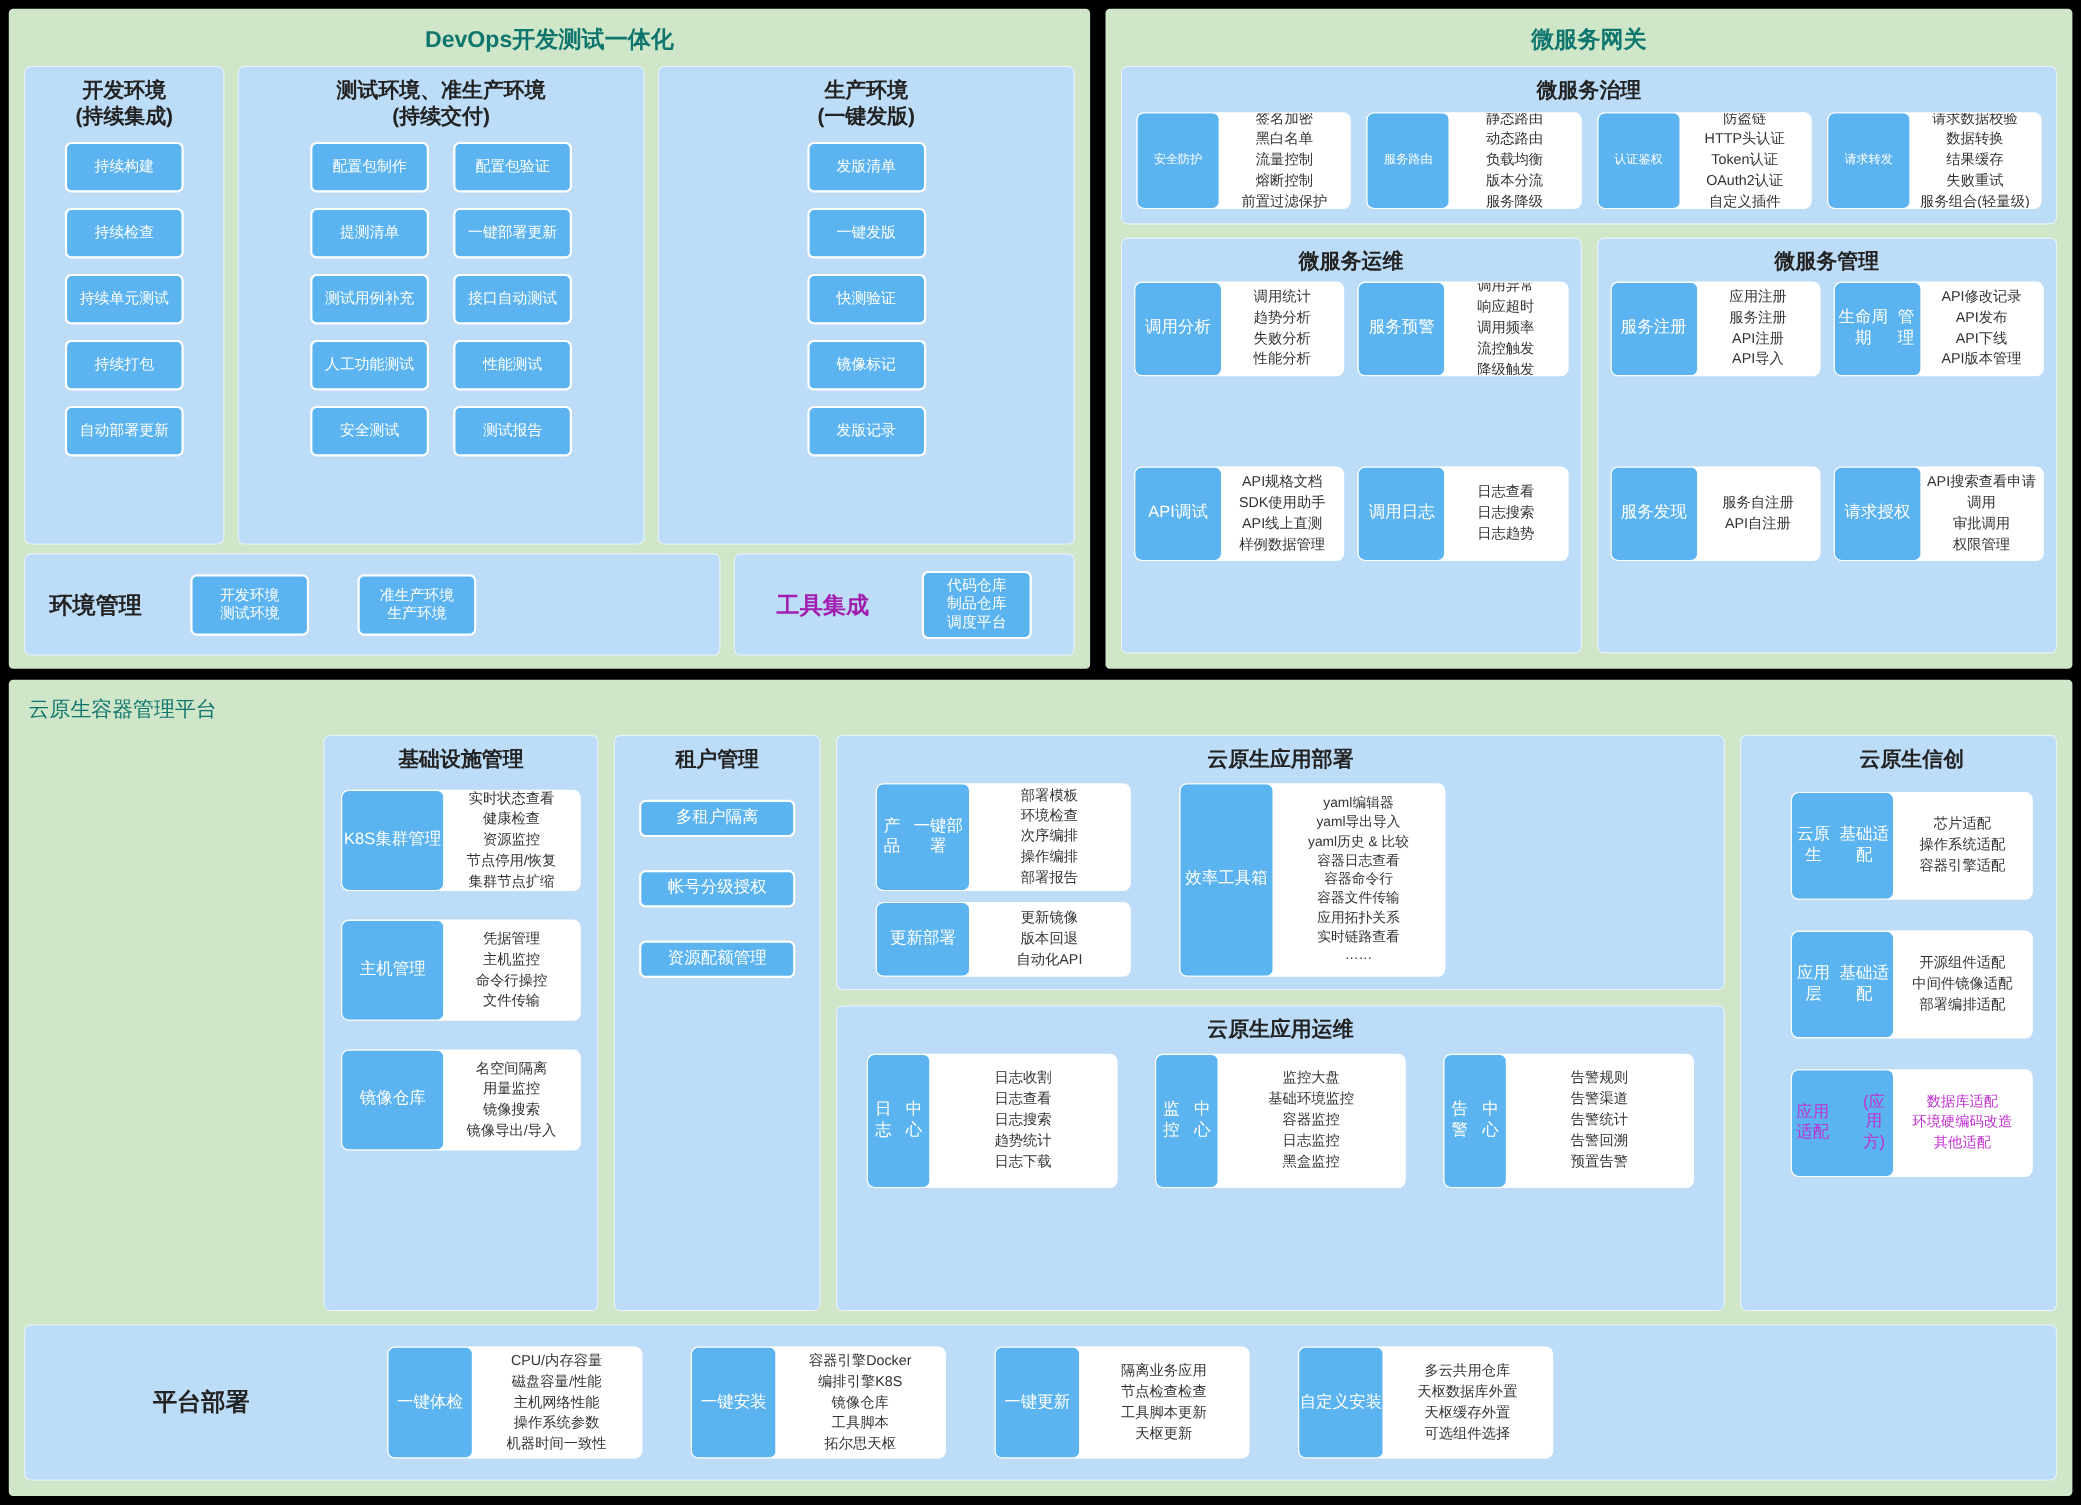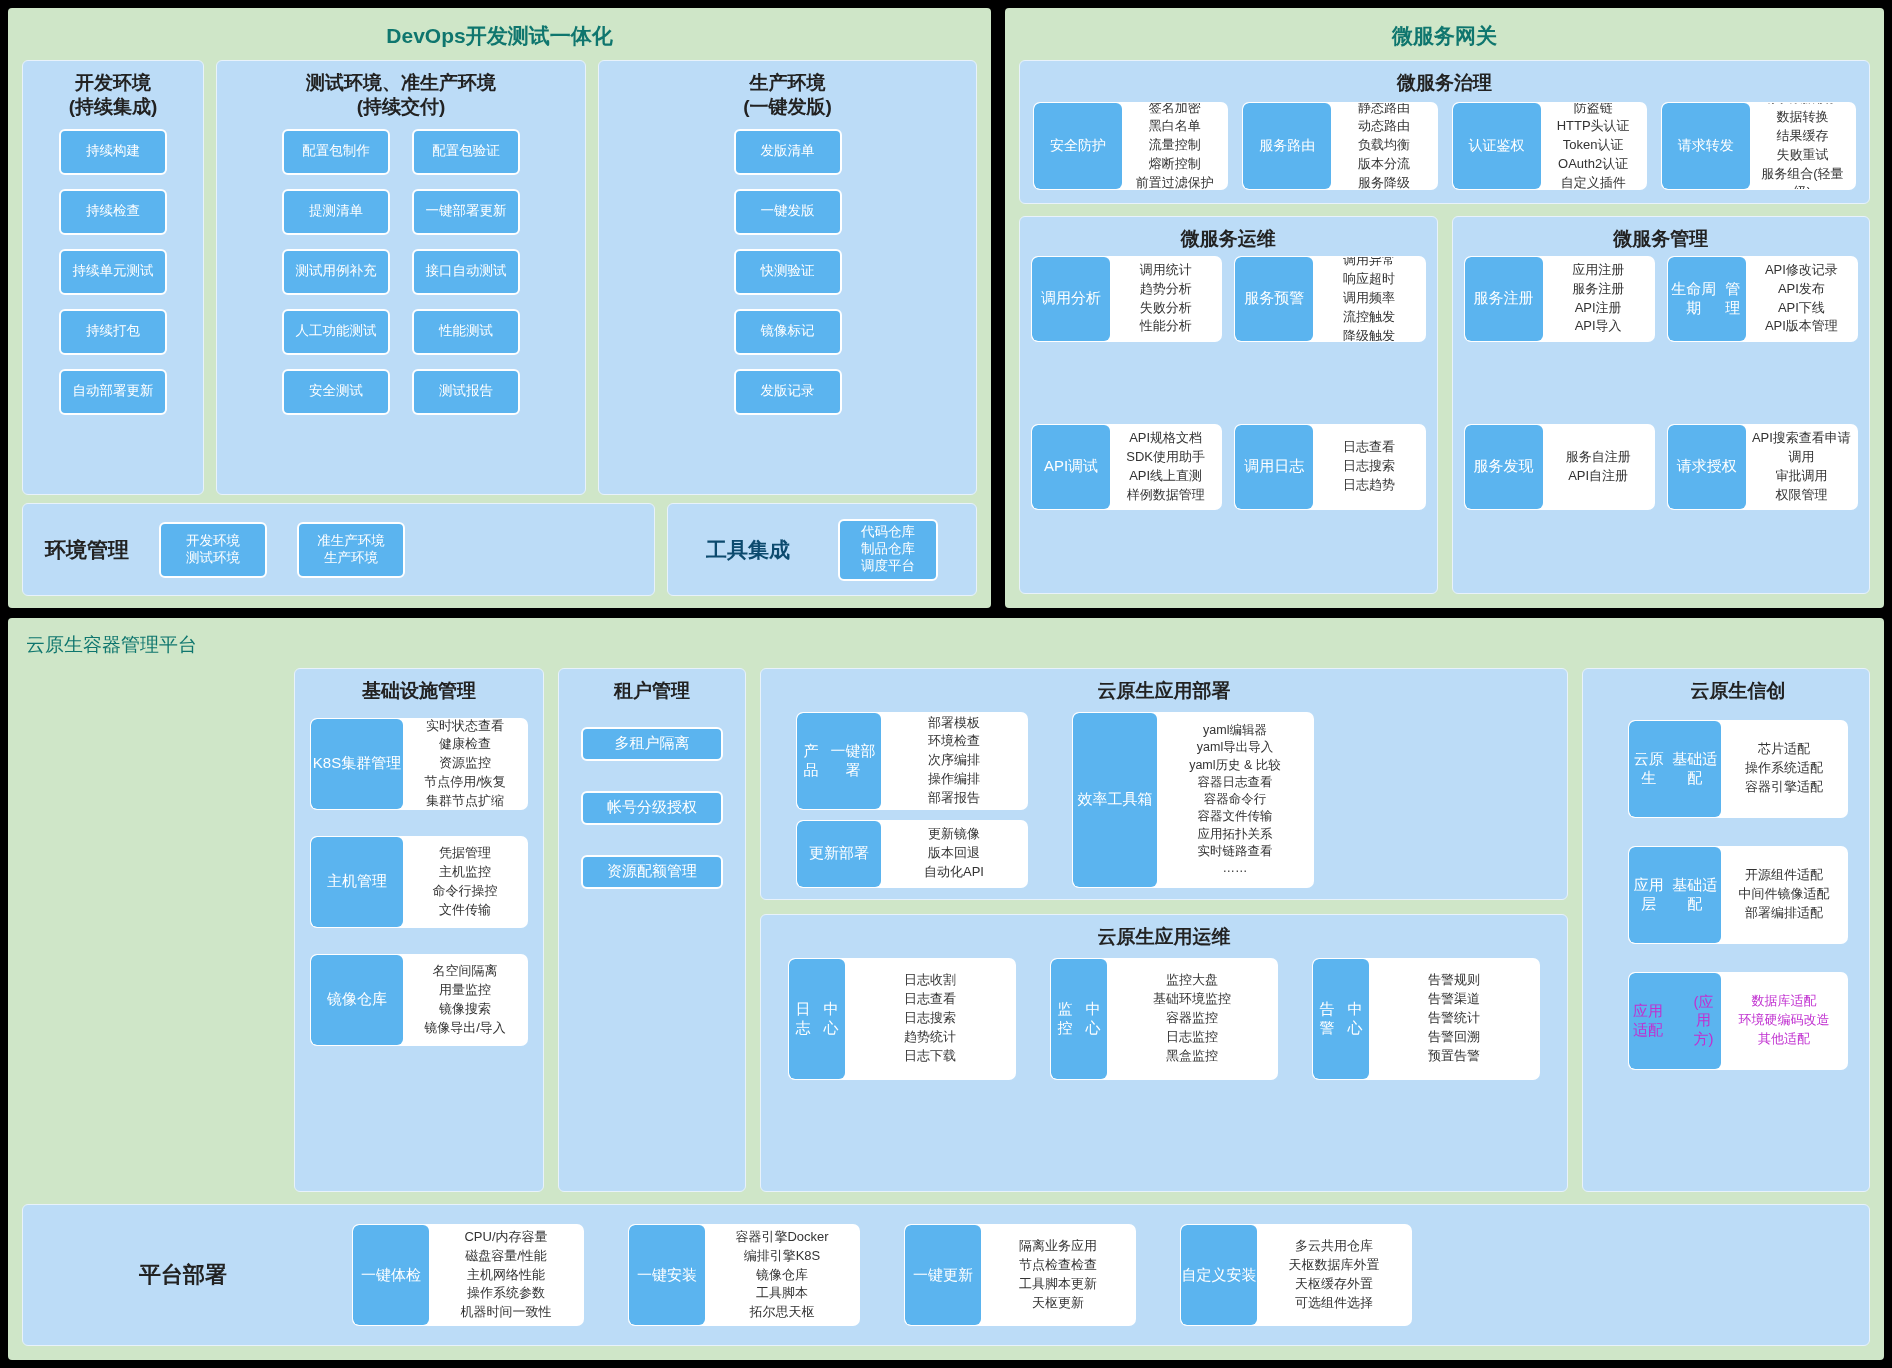--- a/index.html
+++ b/index.html
@@ -19,31 +19,31 @@
            font-size:13px;color:#333;line-height:1.45;padding:6px 6px;text-align:center;background:#fff;border-radius:6px;}
 
   
   #devops{width:983px;display:flex;flex-direction:column;}
   .dev-cols{display:flex;gap:12px;padding:0 14px;height:440px;}
   .dev-col{padding:0 0 10px 0;display:flex;flex-direction:column;}
   .dev-col .items{display:flex;justify-content:center;gap:22px;flex:1;padding:4px 14px 0;}
   .dev-col .col{display:flex;flex-direction:column;justify-content:flex-start;gap:14px;}
   .dev-chip{width:108px;height:46px;}
   .dev-bottom{display:flex;gap:12px;padding:8px 14px 12px;height:94px;}
-  .envmgmt{flex:1;display:flex;align-items:center;padding:0 22px;gap:30px;}
+  .envmgmt{flex:1;display:flex;align-items:center;padding:0 22px;gap:44px;}
   .envmgmt .lbl{font-size:21px;font-weight:bold;color:#222;}
   .toolint{width:310px;display:flex;align-items:center;justify-content:space-around;padding:0 14px;}
-  .toolint .lbl{font-size:21px;font-weight:bold;color:#0c4a6e;}
+  .toolint .lbl{font-size:21px;font-weight:bold;color:#a21caf;}
 
   
   #gateway{flex:1;display:flex;flex-direction:column;}
   .gw-gov{margin:0 14px;padding-bottom:14px;}
   .gw-gov .row{display:flex;gap:16px;padding:2px 14px 0;}
   .gw-gov .pair{flex:1;height:86px;}
-  .gw-gov .pair .k{width:88px;font-size:14px;}
+  .gw-gov .pair .k{width:74px;font-size:11px;}
   .gw-sub{display:flex;gap:14px;margin:12px 14px 14px;flex:1;}
   .gw-sub > .blue{flex:1;display:flex;flex-direction:column;padding-bottom:10px;}
   .gw-sub .grid{display:grid;grid-template-columns:1fr 1fr;gap:10px 14px;padding:0 12px;flex:1;}
   .gw-sub .pair{height:84px;}
   .gw-sub .pair .k{width:78px;font-size:15px;}
 
   
   #cloud{flex:1;display:flex;flex-direction:column;}
   .cn-body{display:flex;gap:14px;padding:0 14px;flex:1;}
   .cn-left-spacer{width:258px;}

